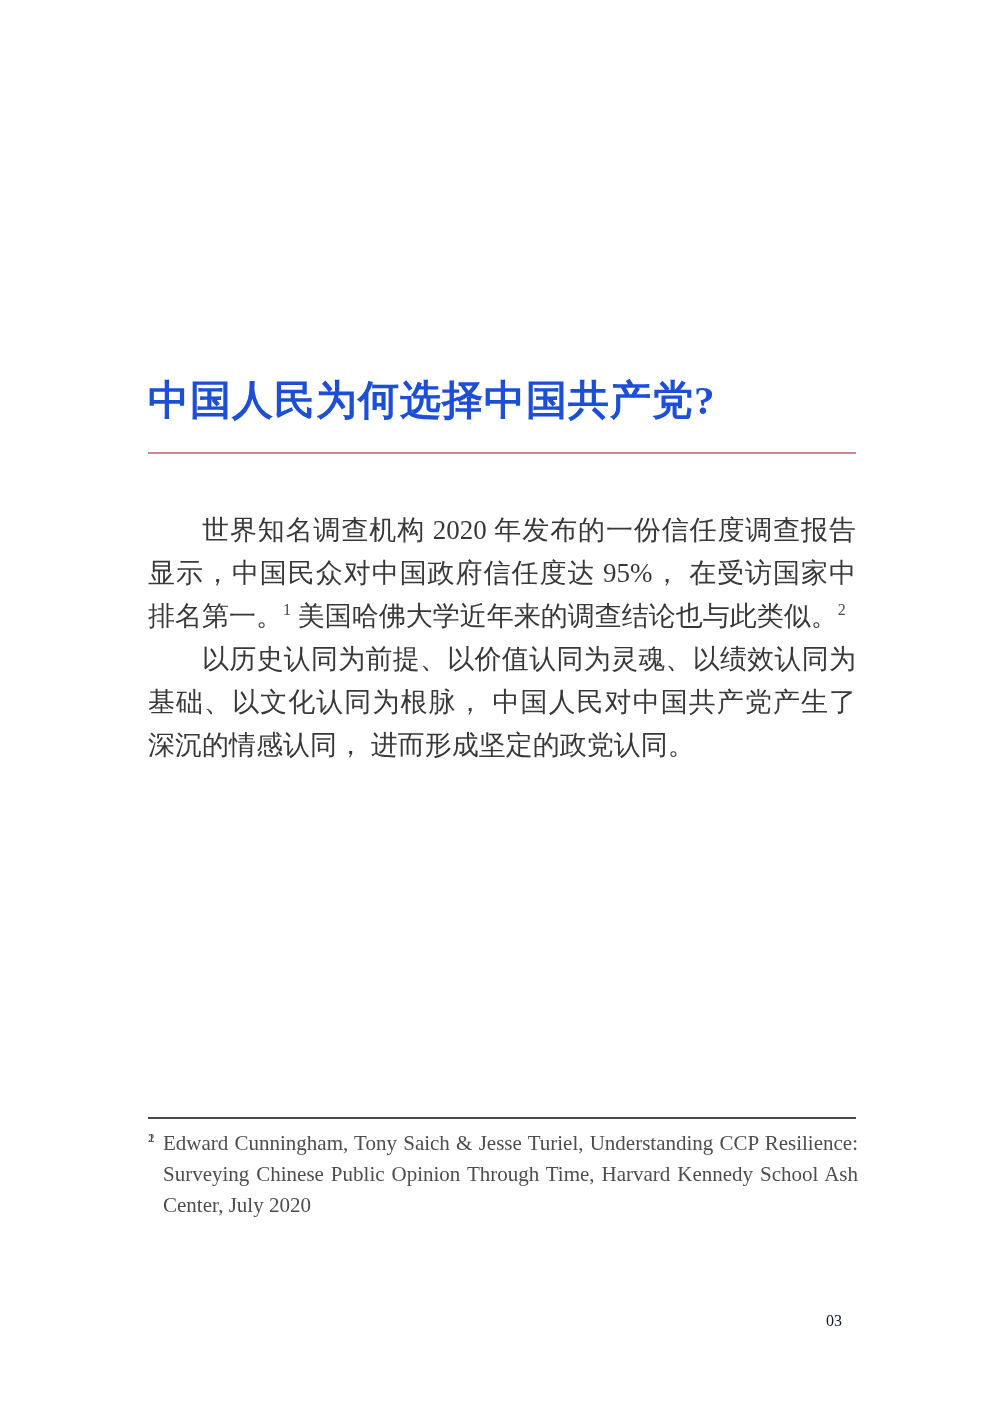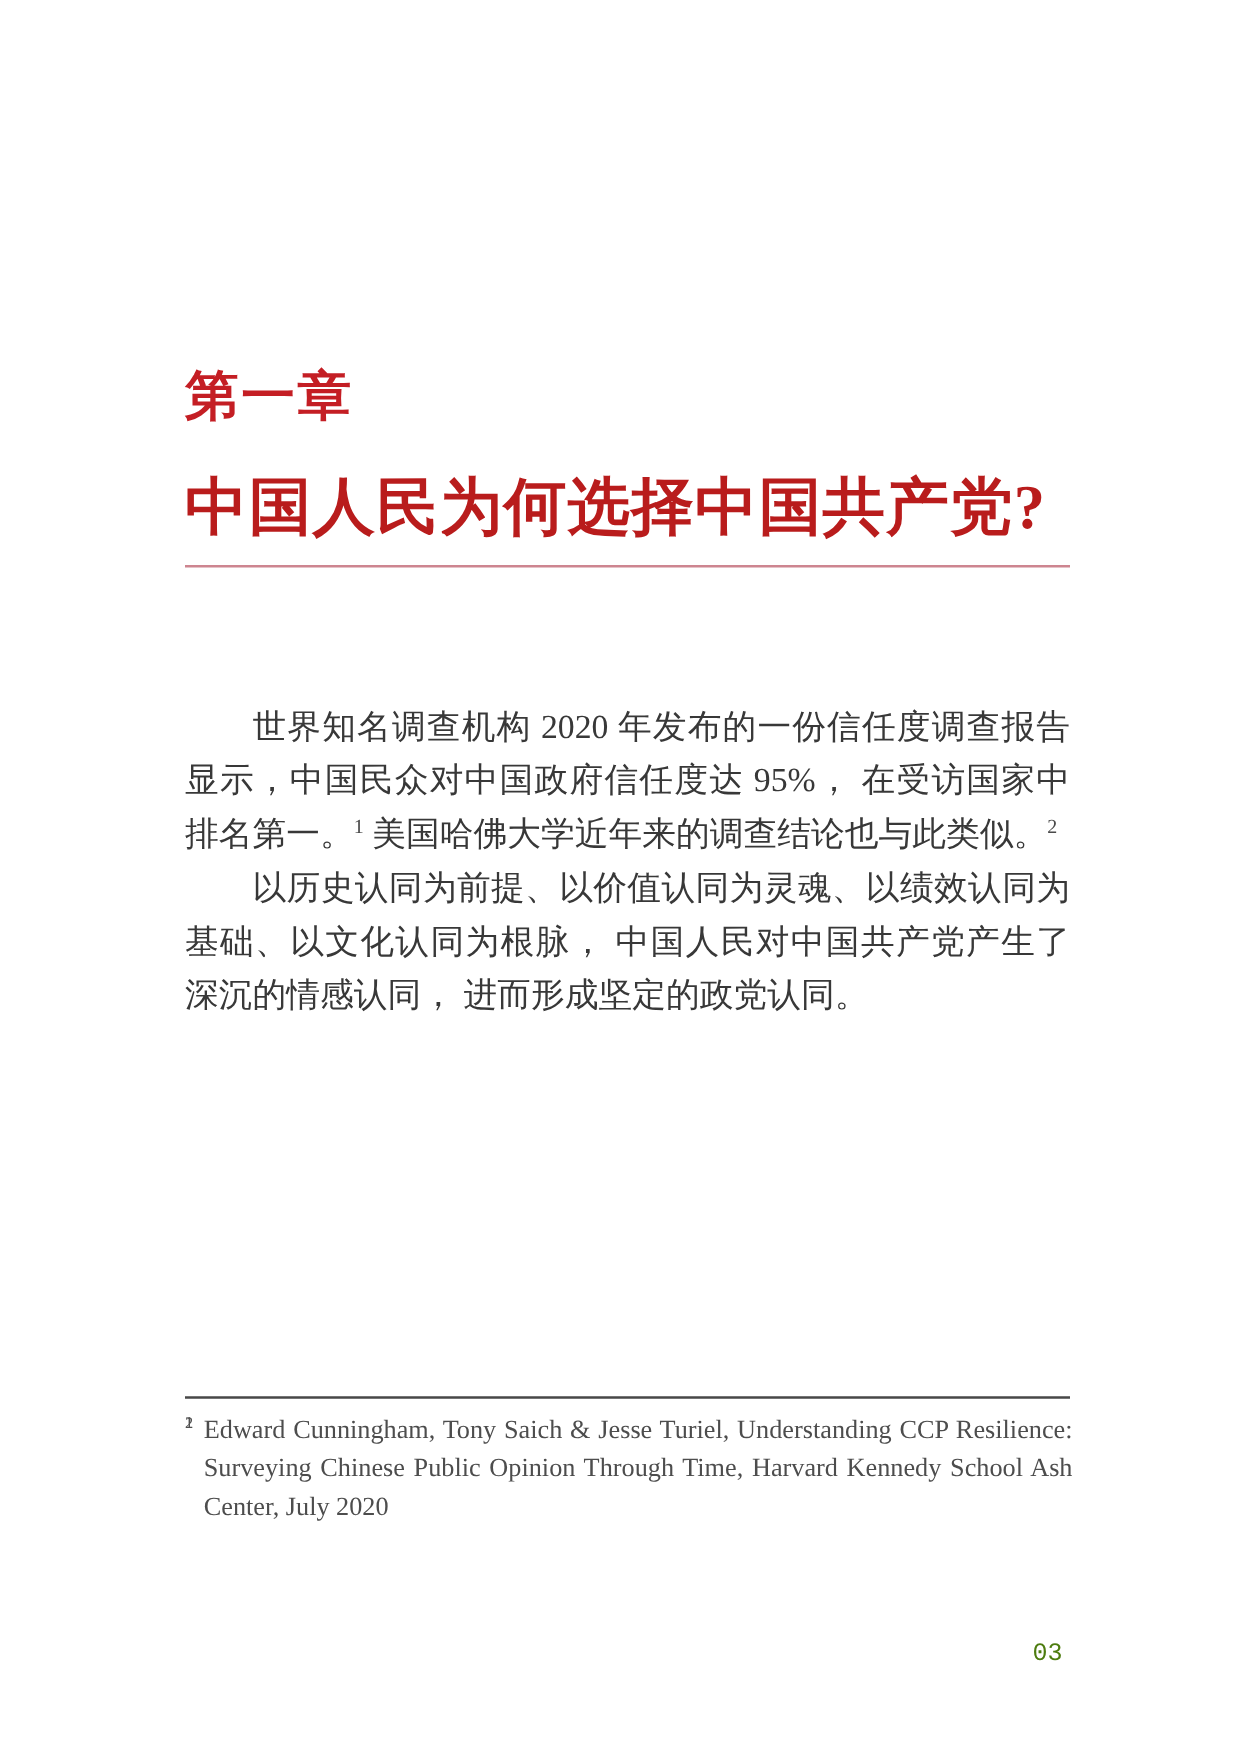--- a/index.html
+++ b/index.html
@@ -15,30 +15,30 @@
     overflow: hidden;
   }
 
   .chapter-label {
     position: absolute; top: 296px; left: 148px;
     font-size: 43px; font-weight: bold; color: #C41E24;
     line-height: 1; letter-spacing: 2px;
   }
   .chapter-title {
     position: absolute; top: 380px; left: 148px;
-    font-size: 50px; font-weight: bold; color: #b91c1c;
+    font-size: 41px; font-weight: bold; color: #1d4ed8;
     line-height: 1; letter-spacing: 1px; white-space: nowrap;
   }
   .title-rule {
     position: absolute; top: 452px; left: 148px;
     width: 708px; height: 2px; background: #cd8590;
   }
 
   .body-text {
-    position: absolute; top: 560px; left: 148px; width: 708px;
+    position: absolute; top: 509px; left: 148px; width: 708px;
     font-size: 27px; line-height: 43px; color: #383838;
     text-align: justify;
   }
   .body-text p { margin: 0; text-indent: 2em; }
   .body-text sup {
     font-size: 16px; line-height: 0; vertical-align: super;
     color: #4a4a4a;
   }
 
   .footnote-rule {
@@ -52,30 +52,29 @@
   }
   .footnote { position: relative; padding-left: 15px; margin: 0; }
   .fn-marker {
     position: absolute; left: 0; top: 0;
     font-size: 13px; line-height: 20px; color: #4d4d4d;
   }
   .fn1-text { letter-spacing: 0.2px; }
 
   .page-number {
     position: absolute; top: 1312px; left: 826px;
-    font-size: 20px; color: #4d7c0f;
-    font-family: Liberation Mono, monospace;
+    font-size: 16px; color: #0f172a;
+    font-family: Liberation Serif, serif;
   }
 </style>
 </head>
 <body>
 
 <div class="page">
 
-  <div class="chapter-label">第一章</div>
 
   <div class="chapter-title">中国人民为何选择中国共产党?</div>
 
   <div class="title-rule"></div>
 
   <div class="body-text">
     <p><span>世界知名调查机构 2020 年发布的一份信任度调查报告显示，中国民众对中国政府信任度达 95%， 在受访国家中排名第一。</span><sup>1</sup> <span>美国哈佛大学近年来的调查结论也与此类似。</span><sup>2</sup></p>
     <p>以历史认同为前提、以价值认同为灵魂、以绩效认同为基础、以文化认同为根脉， 中国人民对中国共产党产生了深沉的情感认同， 进而形成坚定的政党认同。</p>
   </div>
 

